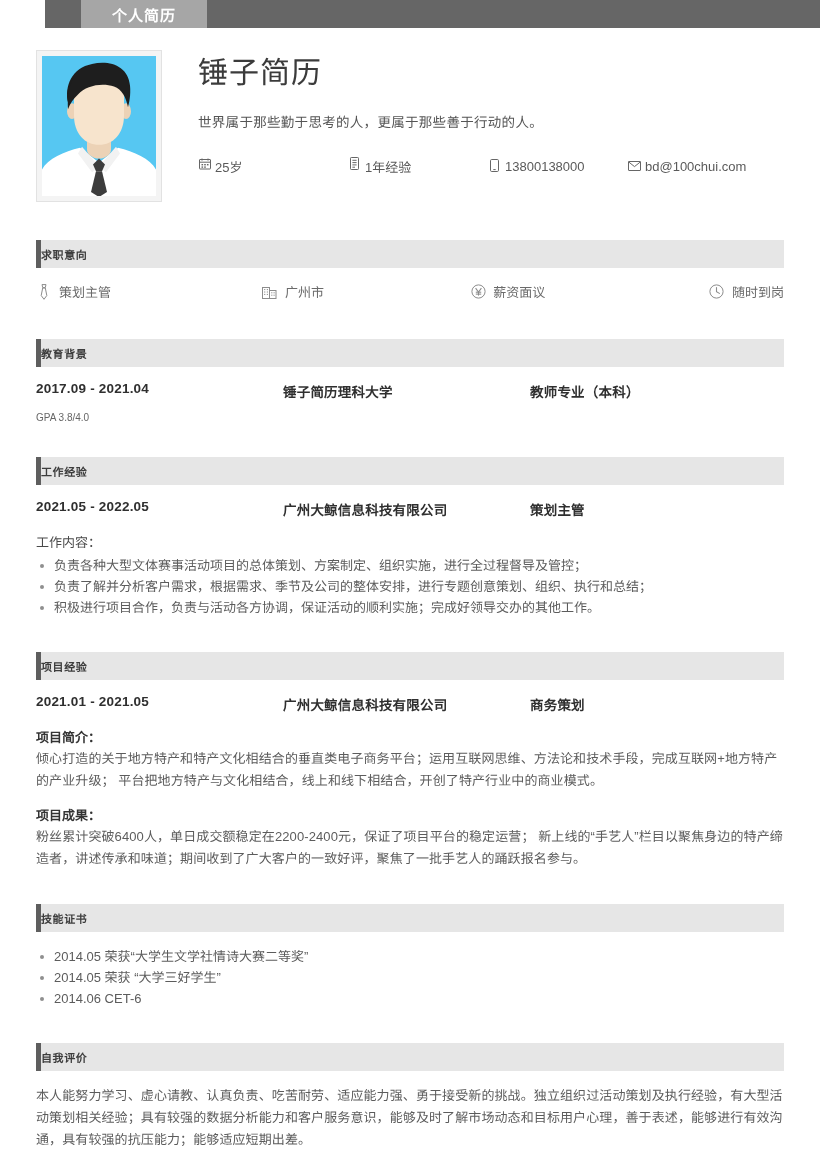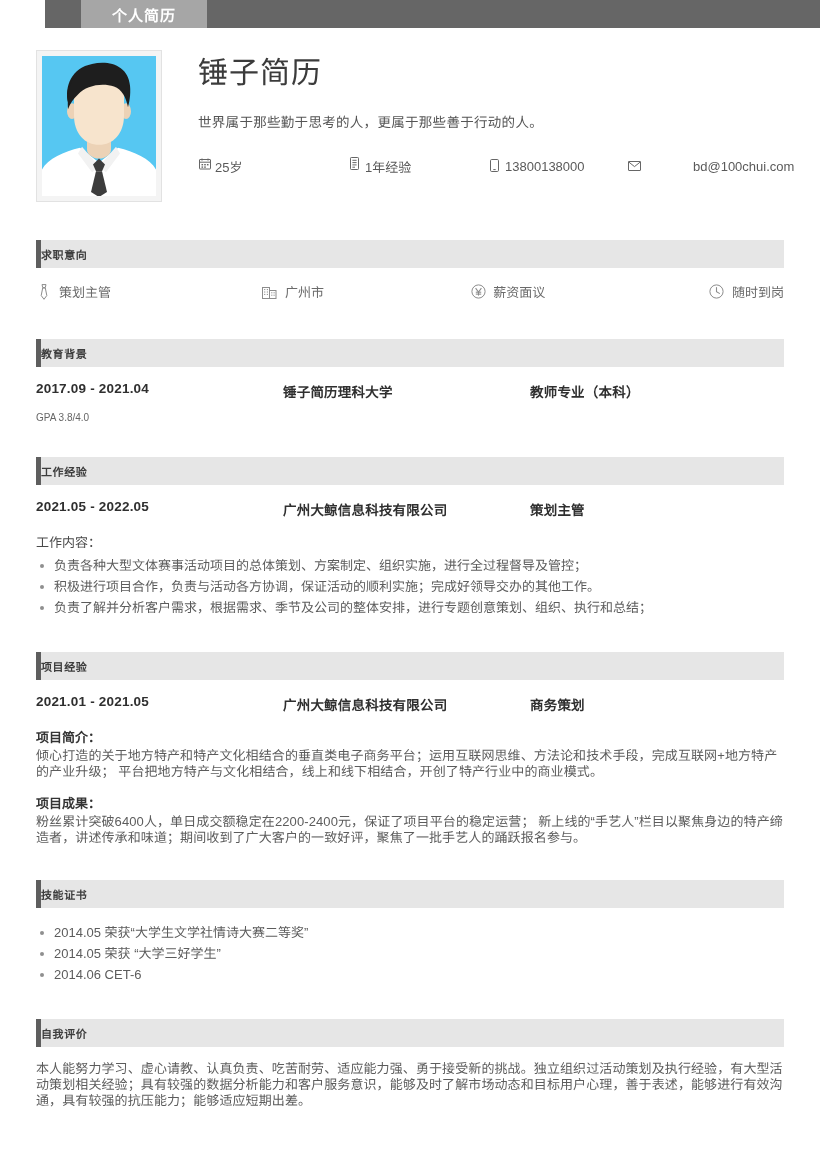--- a/index.html
+++ b/index.html
@@ -97,21 +97,21 @@
     justify-content: center;
     width: 13px;
     height: 14px;
     margin-right: 4px;
     color: #666;
   }
   .meta-item .mi-icon svg { display: block; }
   .m-age    { width: 150px; }
   .m-exp    { width: 140px; }
   .m-phone  { width: 140px; }
-  .m-email  { flex: 0 0 auto; gap: 48px; }
+  .m-email  { flex: 0 0 auto; }
 
   
   .section { padding: 0 36px; }
   .sec-head {
     height: 28px;
     background: #e6e6e6;
     display: flex;
     align-items: center;
     position: relative;
     margin-bottom: 14px;
@@ -204,21 +204,21 @@
     top: 9px;
     width: 4px;
     height: 4px;
     border-radius: 50%;
     background: #8f8f8f;
   }
 
   .para {
     font-size: 13px;
     color: #5c5c5c;
-    line-height: 16px;
+    line-height: 22px;
     letter-spacing: .1px;
   }
   .gap-md  { height: 26px; }
   .gap-lg  { height: 34px; }
 </style>
 </head>
 <body>
 
 <div id="page">
 
@@ -407,22 +407,22 @@
     <div class="entry-cols">
       <div class="ec-1">2021.05 - 2022.05</div>
       <div class="ec-2">广州大鲸信息科技有限公司</div>
       <div class="ec-3">策划主管</div>
     </div>
 
     <div class="body-label">工作内容：</div>
 
     <ul class="bullets">
       <li>负责各种大型文体赛事活动项目的总体策划、方案制定、组织实施，进行全过程督导及管控；</li>
+      <li>负责了解并分析客户需求，根据需求、季节及公司的整体安排，进行专题创意策划、组织、执行和总结；</li>
       <li>积极进行项目合作，负责与活动各方协调，保证活动的顺利实施；完成好领导交办的其他工作。</li>
-      <li>负责了解并分析客户需求，根据需求、季节及公司的整体安排，进行专题创意策划、组织、执行和总结；</li>
     </ul>
   </div>
 
   <div class="gap-lg"></div>
 
   <div class="section">
     <div class="sec-head">
       <div class="sec-bar"></div>
       <div class="sec-title">项目经验</div>
     </div>

